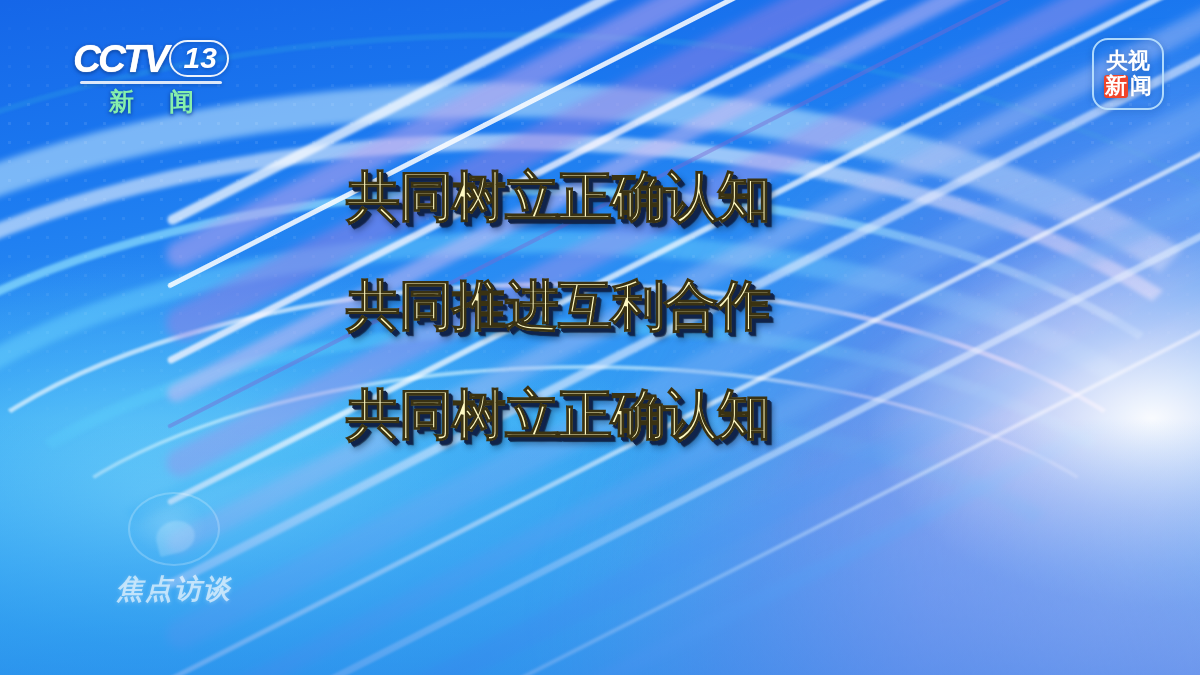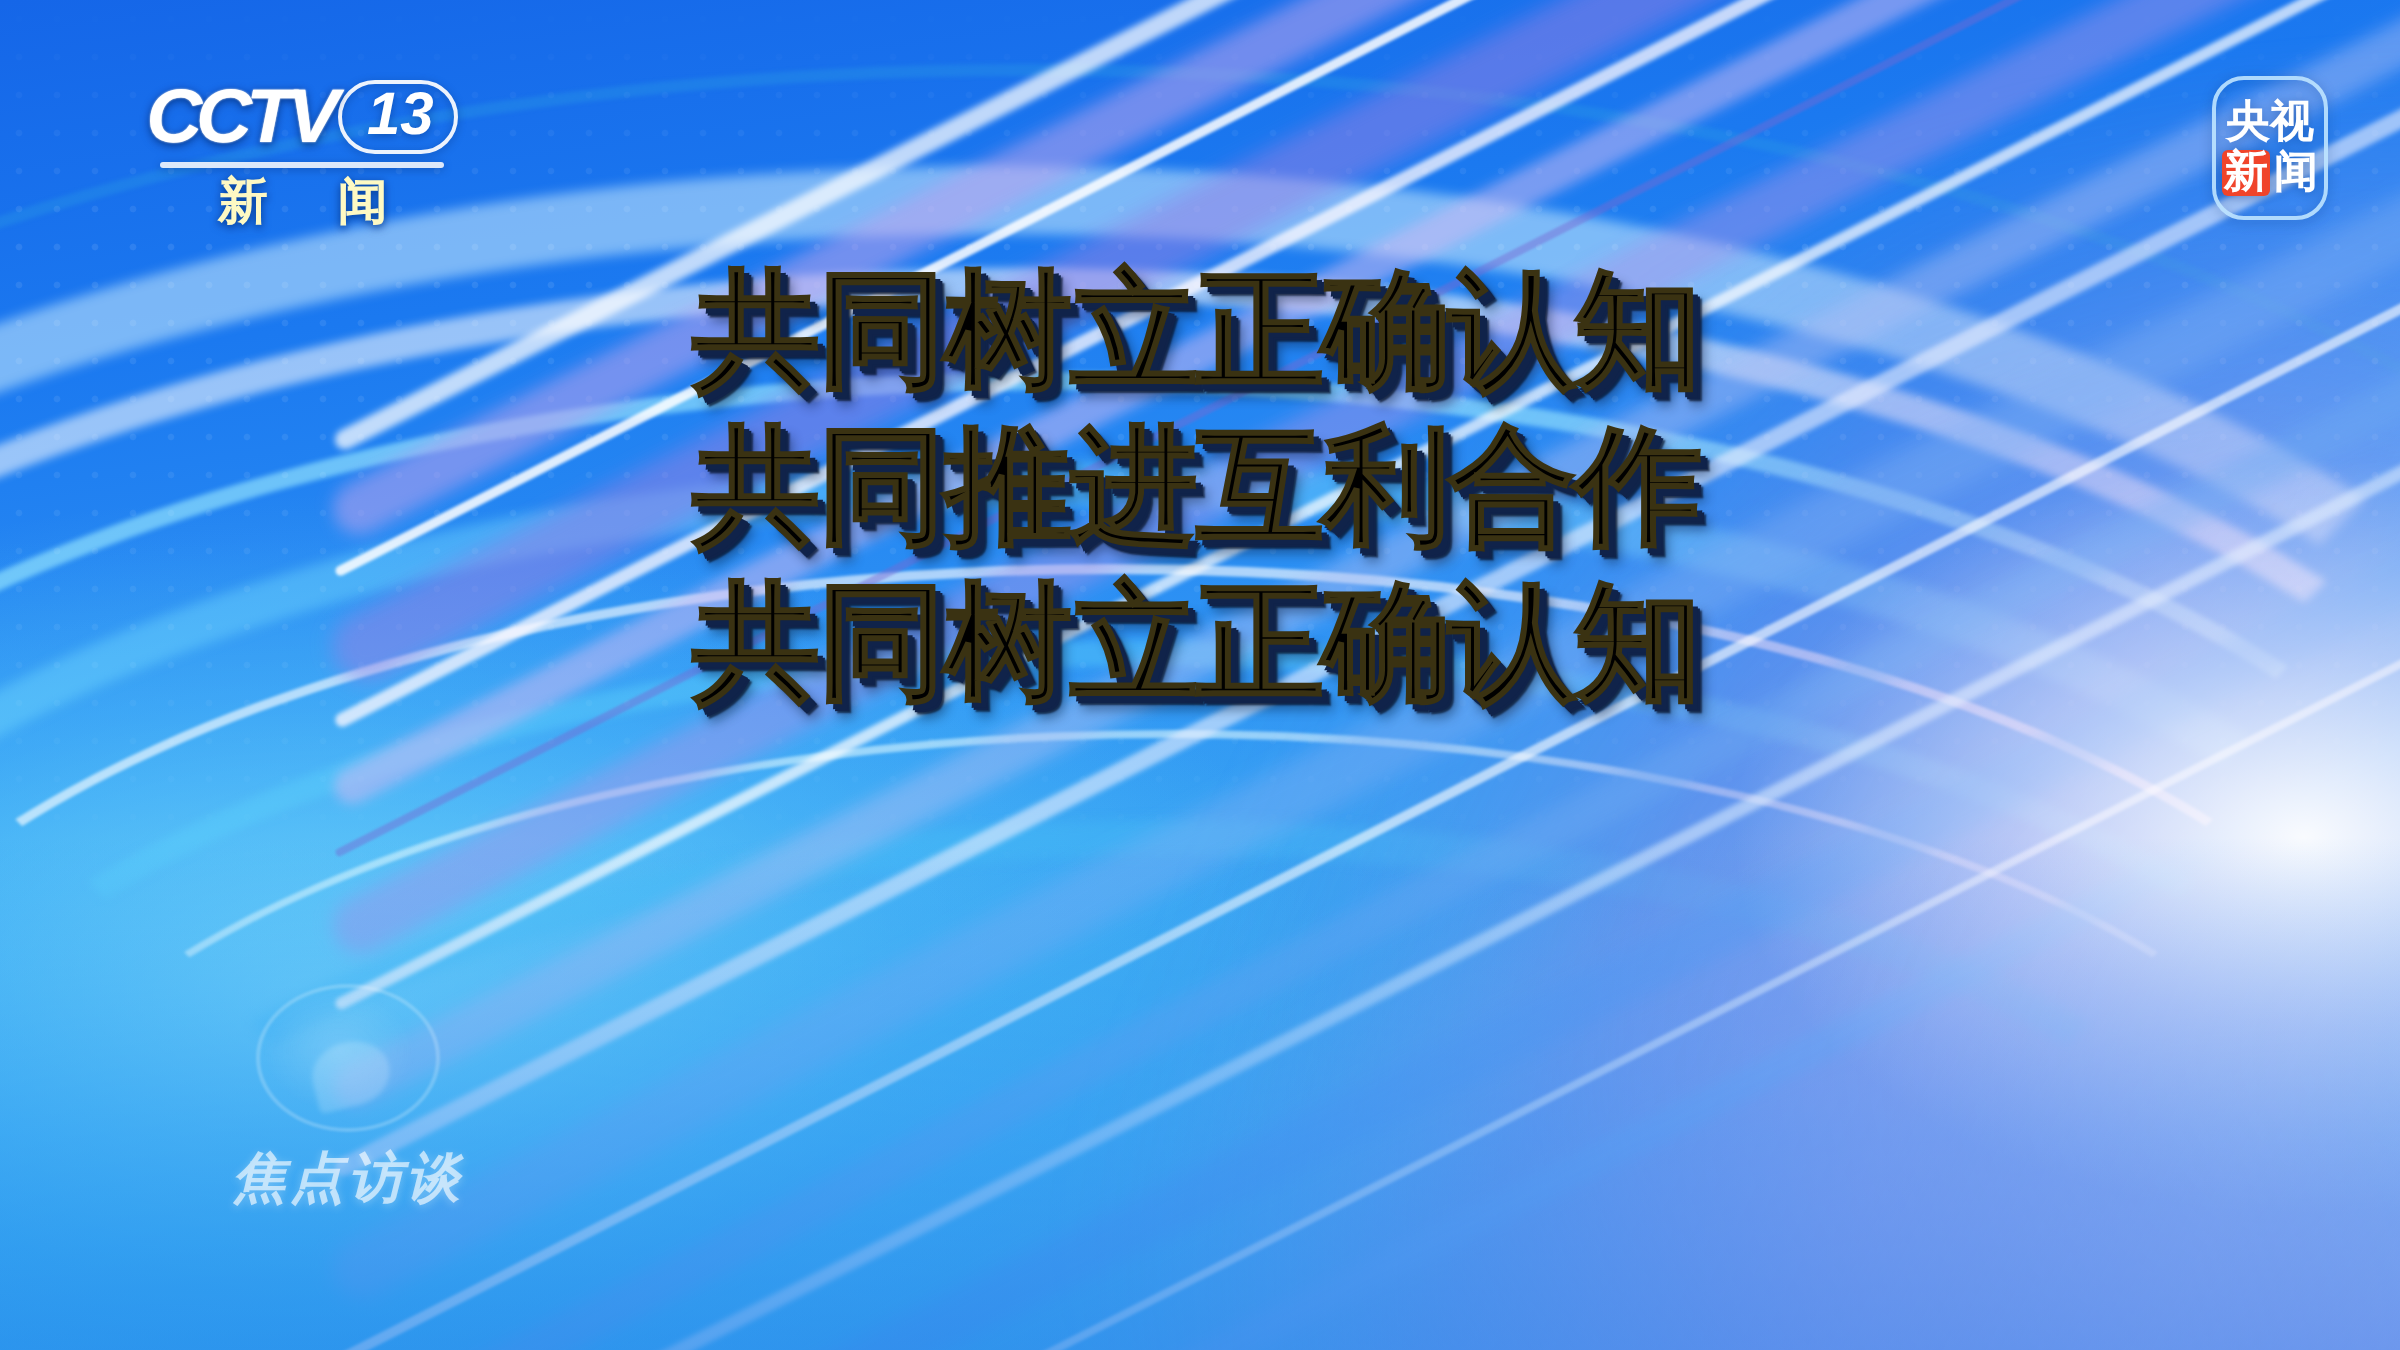--- a/index.html
+++ b/index.html
@@ -95,29 +95,29 @@
     border-radius:20px;
     padding:1px 10px 2px 12px;
     font-size:30px;line-height:1;font-weight:700;color:#fff;
     font-style:italic;letter-spacing:0px;
   }
   .cctv-underline{
     width:142px;height:3px;margin-top:3px;
     background:rgba(255,255,255,.85);border-radius:2px;
   }
   .cctv-sub{
-    margin-top:5px;font-size:25px;line-height:1;font-weight:700;color:#fef9c3;
+    margin-top:5px;font-size:25px;line-height:1;font-weight:700;color:#86efac;
     letter-spacing:14px;text-indent:14px;
     text-shadow:0 1px 3px rgba(0,50,130,.45);
   }
 
   
   #cctv-news-badge{
     position:absolute;right:36px;top:38px;
-    width:58px;height:72px;
+    width:72px;height:72px;
     border:2.4px solid rgba(190,228,255,.9);
     border-radius:16px;
     display:flex;flex-direction:column;align-items:center;justify-content:center;
     gap:2px;
     filter:drop-shadow(0 1px 3px rgba(0,40,110,.40));
   }
   .badge-line{display:flex;align-items:center;gap:2px;}
   .badge-ch{
     font-size:22px;line-height:1.04;font-weight:700;color:#fff;
   }
@@ -125,31 +125,32 @@
     color:#fff;background:#F0442A;border-radius:3px;
     padding:0 1px;
   }
 
   
   #headline{
     position:absolute;left:346px;top:126px;
     width:500px;
   }
   .hl-line{
-    font-size:64px;
+    font-size:54px;
     line-height:78px;
     font-weight:700;
-    color:#000000;
+    color:#fef9c3;
     letter-spacing:-1px;
     white-space:nowrap;
     text-shadow:
        3px 3px 0 #10234a,
        4px 4px 0 #10234a,
        5px 5px 1px rgba(8,20,44,.75),
        6px 7px 6px rgba(5,16,40,.45);
+    margin-top: 31px;
     -webkit-text-stroke:1px #3a3212;
   }
 
   
   #focus-watermark{
     position:absolute;left:116px;top:571px;
     font-size:27px;font-weight:700;font-style:italic;
     letter-spacing:2px;
     color:rgba(255,255,255,.62);
     text-shadow:0 1px 4px rgba(255,255,255,.30);

